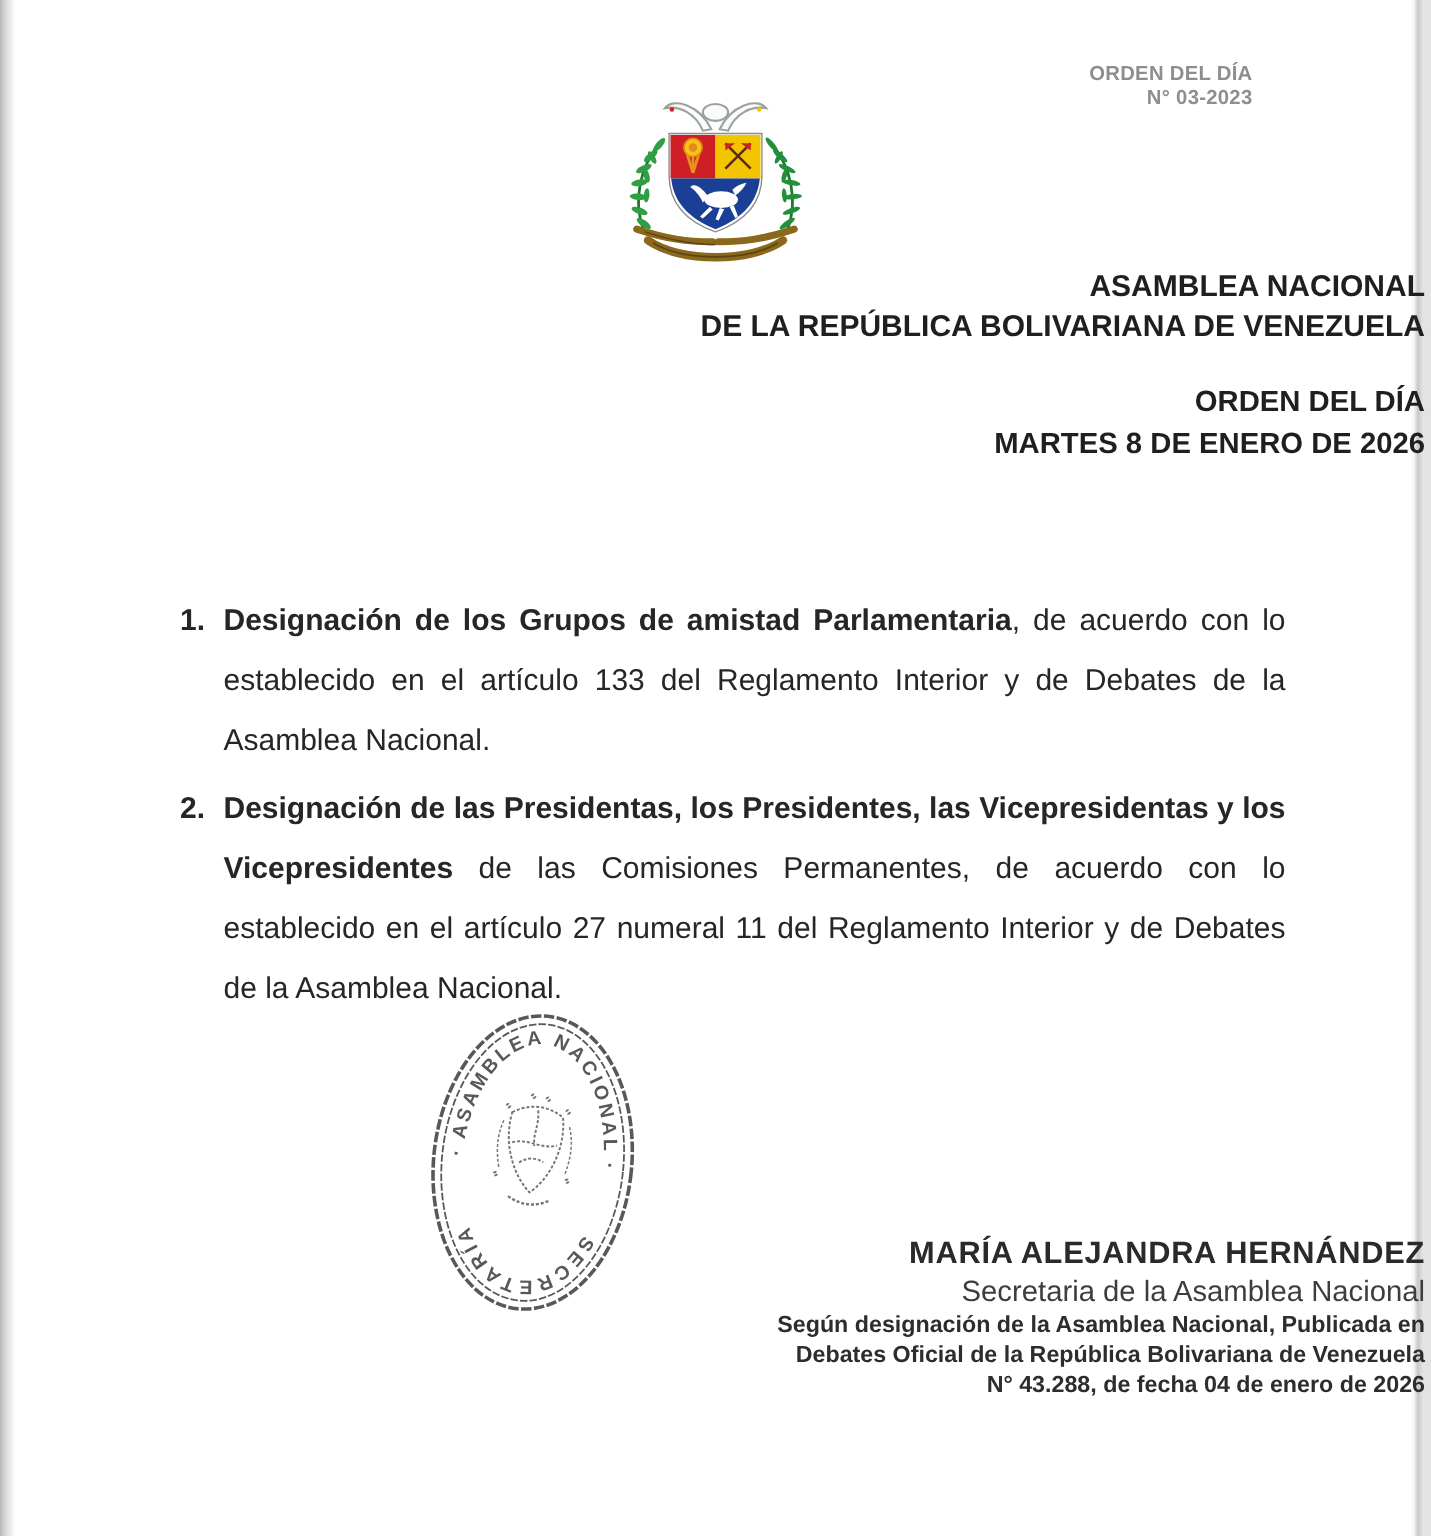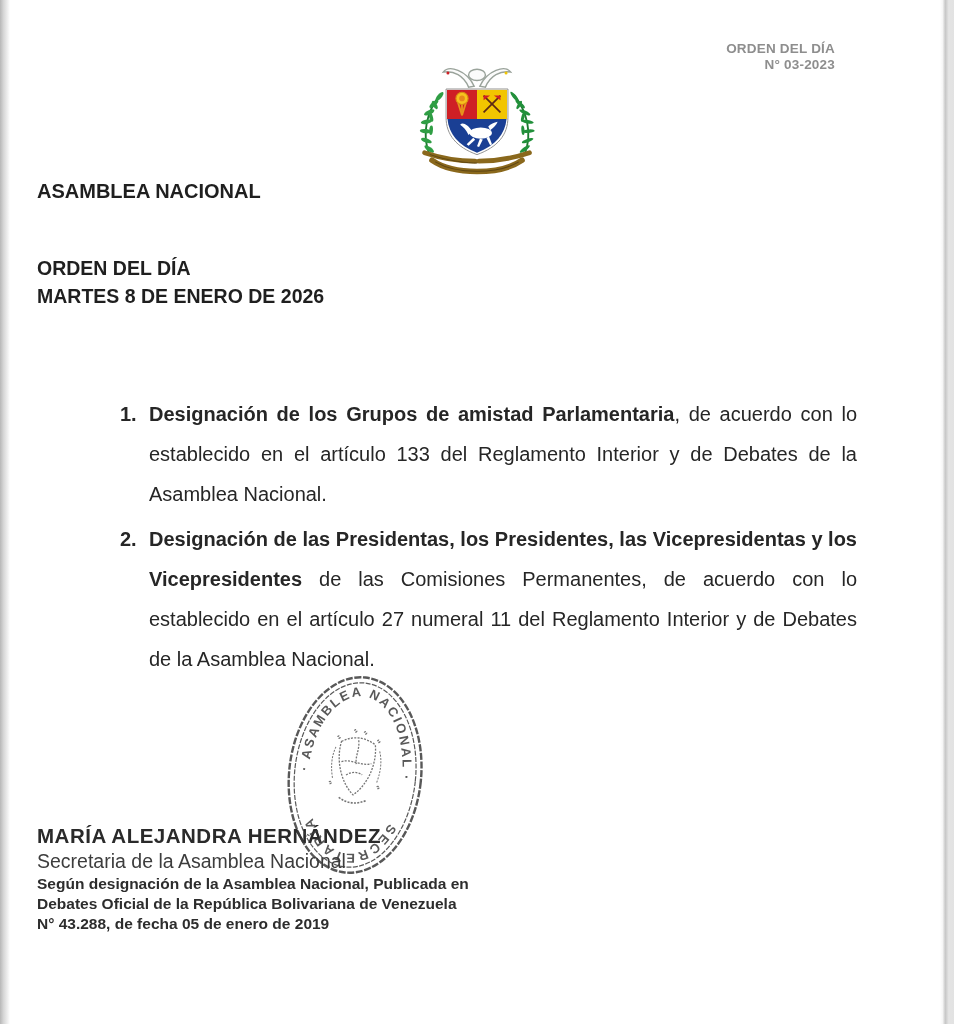--- a/index.html
+++ b/index.html
@@ -24,21 +24,21 @@
   
   .doc-number {
     position:absolute; top:41px; right:119px;
     text-align:right; color:#8e8e8e; font-weight:700;
     font-size:13.5px; line-height:16px; letter-spacing:.2px;
   }
 
   
   .emblem { position:absolute; top:62px; left:50%; transform:translateX(-50%); width:150px; height:114px; }
 
-  .center-text { position:absolute; left:0; right:4px; text-align:left;margin-left:37px; }
+  .center-text { position:absolute; left:0; right:4px; text-align:right; }
   .org-header { top:178px; font-weight:700; font-size:20px; line-height:27px; color:#1f1f1f; }
   .session-header { top:254px; font-weight:700; font-size:19.5px; line-height:28px; color:#1f1f1f; }
 
   
   .agenda-item {
     position:absolute; left:120px; width:737px;
     display:flex; font-size:20px; line-height:40px; color:#262626;
   }
   .agenda-item .num { width:29px; flex:0 0 29px; font-weight:700; }
   .agenda-item .txt { flex:1; text-align:justify; }
@@ -150,20 +150,21 @@
       <path d="M24 96 C45 103 60 105 78 105" stroke-width="5"></path>
       <path d="M136 96 C115 103 100 105 82 105" stroke-width="5"></path>
       <path d="M32 104 C55 120 105 120 128 104" stroke-width="6"></path>
       <path d="M30 98 C50 105 70 107 80 107" stroke-width="1" stroke="#5d4512"></path>
       <path d="M36 106 C58 119 102 119 124 106" stroke-width="1.2" stroke="#5d4512"></path>
     </g>
   </svg>
 
   <div class="center-text org-header">
     <div>ASAMBLEA NACIONAL</div>
+    <div>DE LA REPÚBLICA BOLIVARIANA DE VENEZUELA</div>
   </div>
 
   <div class="center-text session-header">
     <div>ORDEN DEL DÍA</div>
     <div>MARTES 8 DE ENERO DE 2026</div>
   </div>
 
   <div class="agenda-item" id="item-1">
     <div class="num">1.</div>
     <p class="txt"><span class="bold">Designación de los Grupos de amistad Parlamentaria</span><span>, de acuerdo con lo establecido en el artículo 133 del Reglamento Interior y de Debates de la Asamblea Nacional.</span></p>
@@ -199,16 +200,16 @@
       <circle cx="-24" cy="16" r="1.1"></circle>
         <circle cx="24" cy="16" r="1.1"></circle>
     </g>
   </svg>
 
   <div class="center-text sig-name">MARÍA ALEJANDRA HERNÁNDEZ</div>
   <div class="center-text sig-title">Secretaria de la Asamblea Nacional</div>
   <div class="center-text sig-notes">
     <div>Según designación de la Asamblea Nacional, Publicada en</div>
     <div>Debates Oficial de la República Bolivariana de Venezuela</div>
-    <div>N° 43.288, de fecha 05 de enero de 2019</div>
+    <div>N° 43.288, de fecha 04 de enero de 2026</div>
   </div>
 
 </div>
 
 </body></html>

